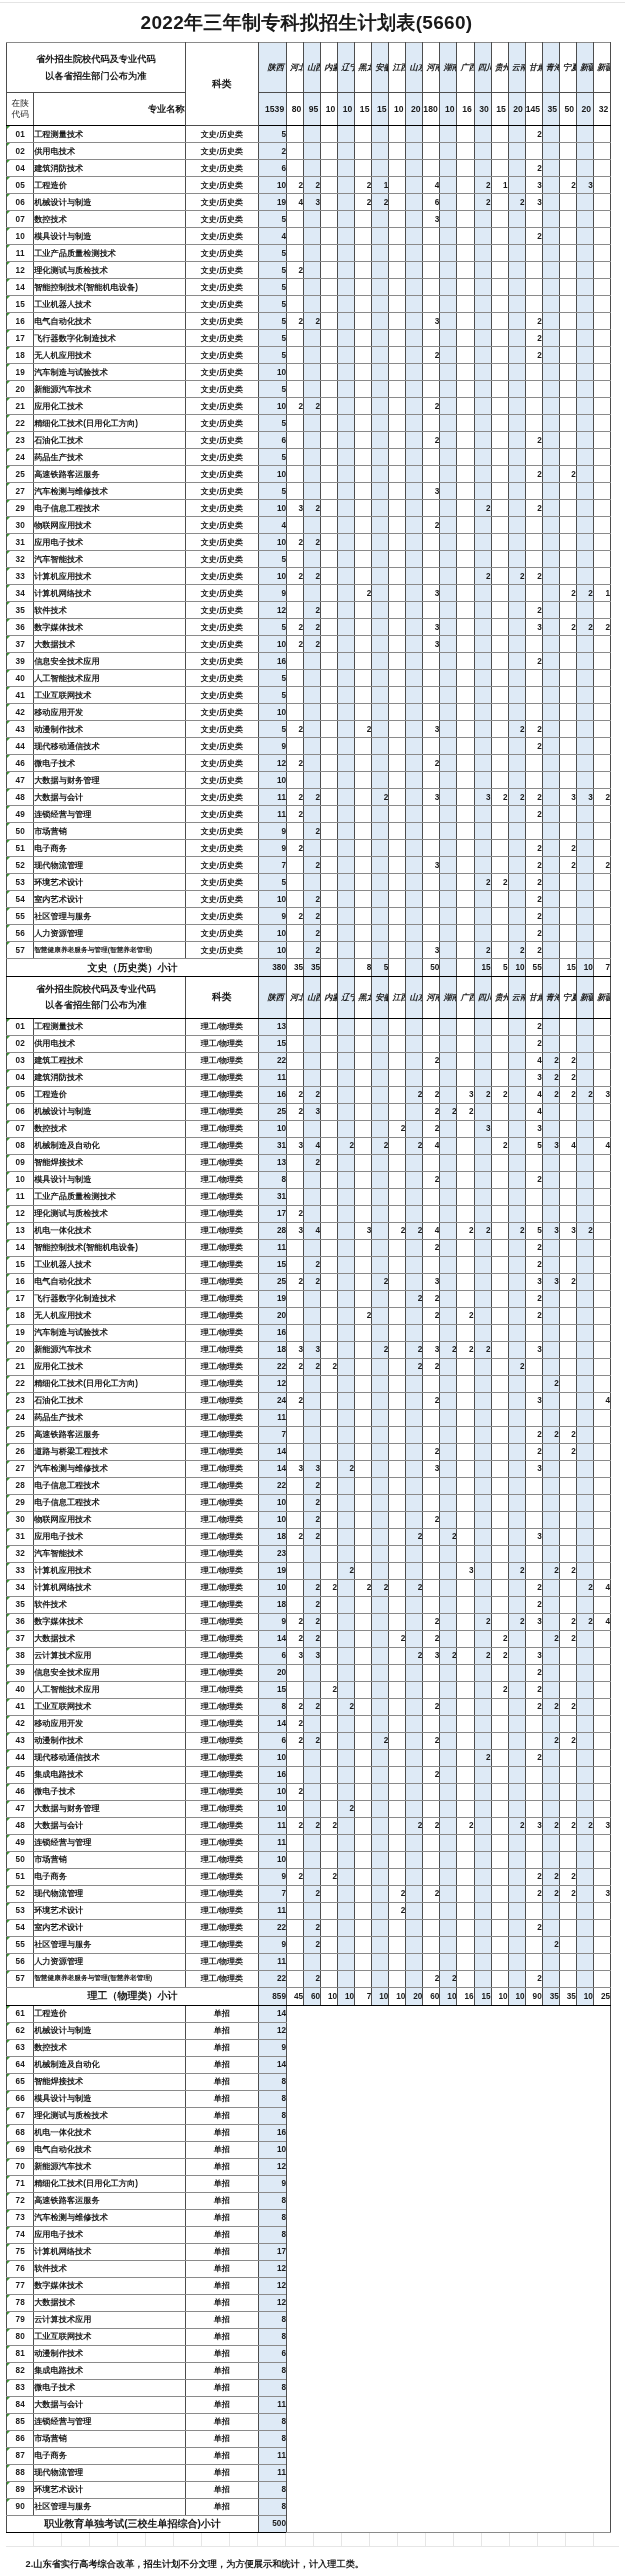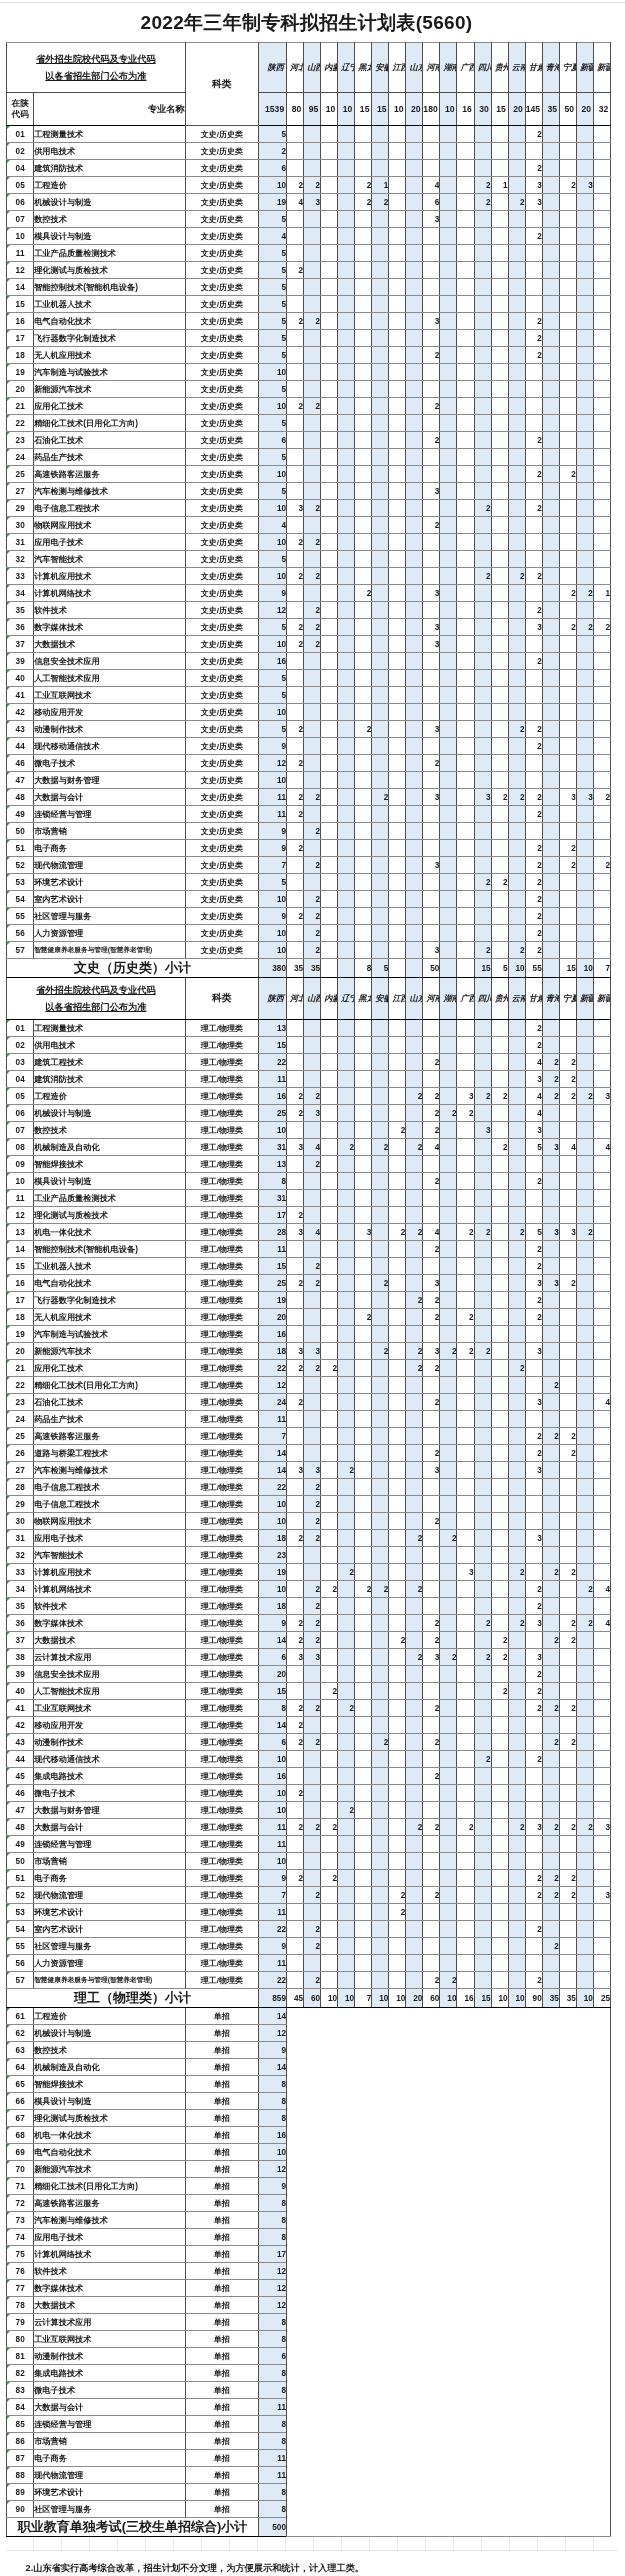--- a/index.html
+++ b/index.html
@@ -4,41 +4,41 @@
 <style>
   html,body{margin:0;padding:0;background:#ffffff;width:626px;}
   body{min-height:2576px;font-family:"Liberation Sans","DejaVu Sans",sans-serif;color:#1a1a1a;position:relative;overflow:hidden;}
   .top-hairline{height:1.8px;border-bottom:0.6px solid #e4e4e4;margin:0 0 0 0;}
   .title{width:613px;text-align:center;font-size:19px;font-weight:700;padding:7.3px 0 6.1px 0;letter-spacing:0.3px;}
   table.plan{border-collapse:collapse;table-layout:fixed;margin-left:6.1px;width:605px;border:1.5px solid #000;}
   table.plan td{border-left:0.6px solid #4d4d4d;border-right:0.6px solid #4d4d4d;border-top:0.6px solid #8a8a8a;border-bottom:0.6px solid #8a8a8a;overflow:hidden;white-space:nowrap;padding:0;position:relative;box-sizing:border-box;}
   td.b{background:#deeaf6;}
   
   tr.h1 td{border-bottom:0.6px solid #4d4d4d;}
-  td.corner{font-size:9.2px;font-weight:700;text-align:center;line-height:1.8;text-decoration:underline;}
+  td.corner{font-size:9.2px;font-weight:700;text-align:center;line-height:1.8;}
   td.cat-h{font-size:9.8px;font-weight:700;text-align:center;}
   td.prov{vertical-align:middle;font-style:italic;}
   .vname{width:9.8px;margin:0 auto;text-align:center;word-break:break-all;line-height:1.18;font-size:8.2px;font-weight:700;}
   tr.h2 td{height:33px;border-top:0.6px solid #4d4d4d;}
   tr.h2 td.tot{font-size:8.6px;font-weight:700;text-align:right;padding-right:1.8px;}
-  td.codeh{font-size:8.6px;font-weight:700;text-align:center;line-height:1.25;}
+  td.codeh{font-size:8.6px;font-weight:400;text-align:center;line-height:1.25;}
   td.majorh{font-size:9.2px;font-weight:700;text-align:right;}
   tr.hsep td{border-bottom:1.5px solid #000;}
   
   tr.dr{height:17px;}
   tr.dr td{font-weight:700;}
   td.code{text-align:center;font-size:8.2px;}
   td.code .tri{position:absolute;top:0;left:0;width:0;height:0;border-top:3.1px solid #3f9c35;border-right:3.1px solid transparent;}
   td.mname{text-align:left;padding-left:3.1px;font-size:8.2px;}
   td.mname.sm{font-size:6.7px;}
   td.cat{text-align:center;font-size:8px;}
   td.val{text-align:right;padding-right:1.8px;font-size:8.2px;}
   tr.subtotal{height:17.7px;}
   tr.subtotal td{border-top:1.2px solid #000;border-bottom:1.5px solid #000;font-weight:700;}
-  td.sublabel{text-align:center;font-size:13px;}
+  td.sublabel{text-align:center;font-size:10px;}
   tr.newhead td{border-top:1.5px solid #000;height:42px;}
   td.bigempty{background:#fff;border-top:none;border-bottom:none;border-right:none;}
   
   .grid-strip{height:13px;margin-left:6.1px;width:613px;background:repeating-linear-gradient(to right,transparent 0px,transparent 27.5px,#e6e6e6 27.5px,#e6e6e6 28px);border-bottom:0.6px solid #e6e6e6;}
   .notes{padding:8.6px 0 0 8.6px;font-size:9.2px;font-weight:700;line-height:1.9;}
   .notes .n2{padding-left:17px;}
 </style>
 </head>
 <body>
 

